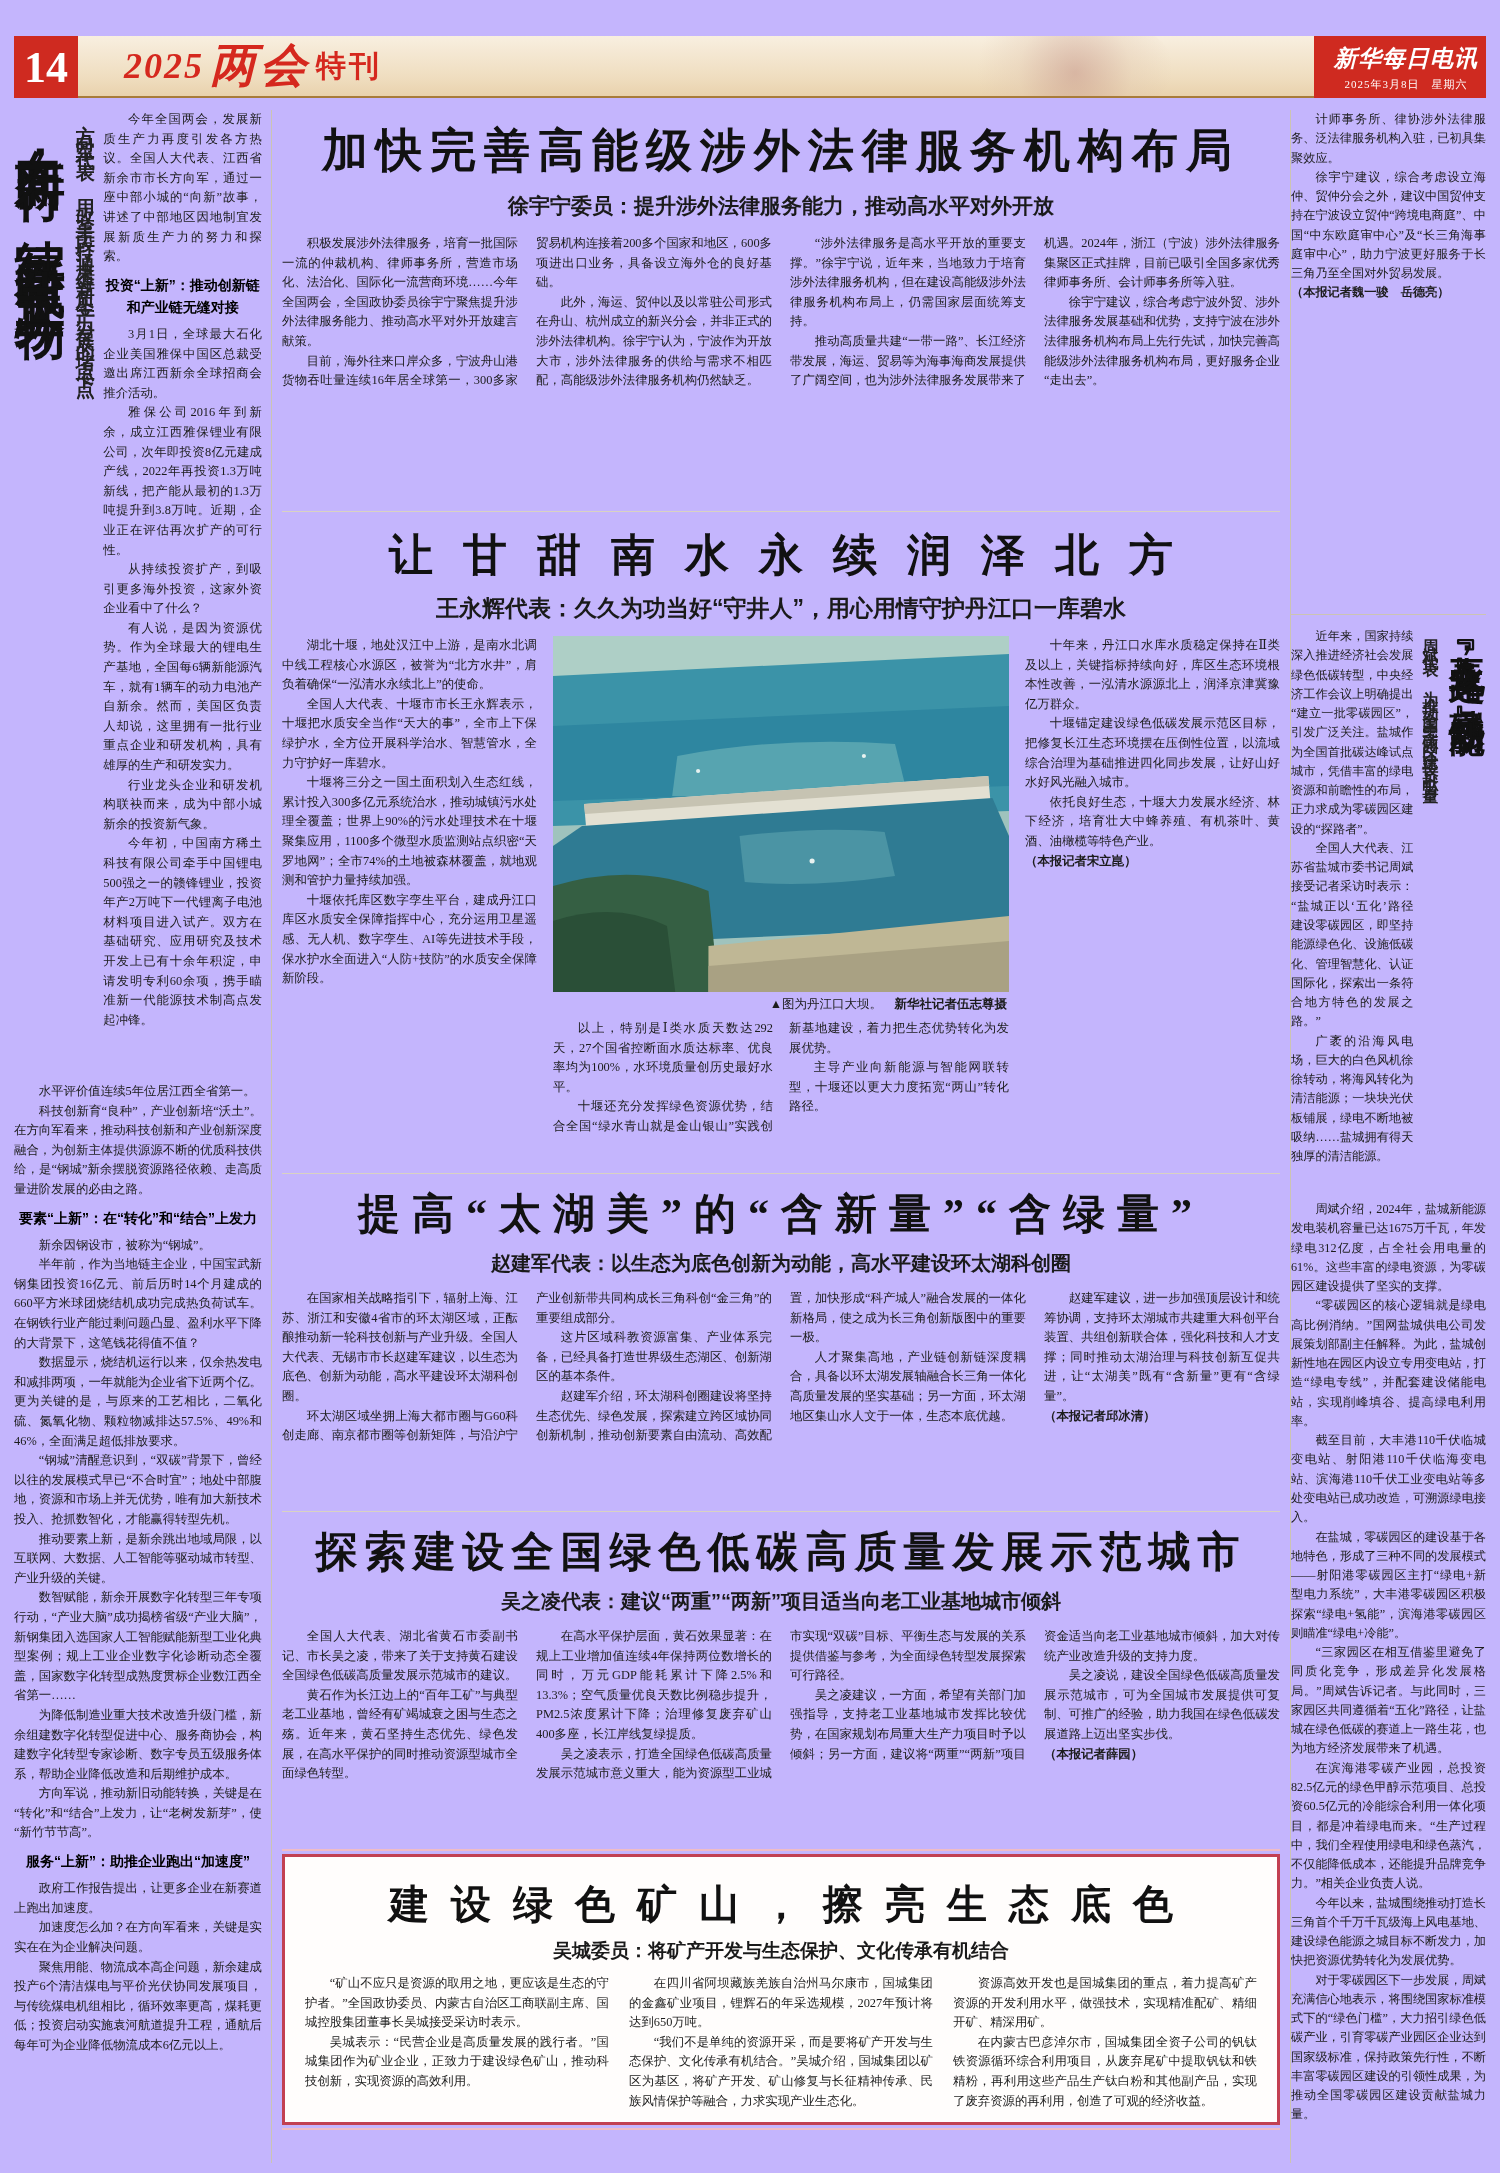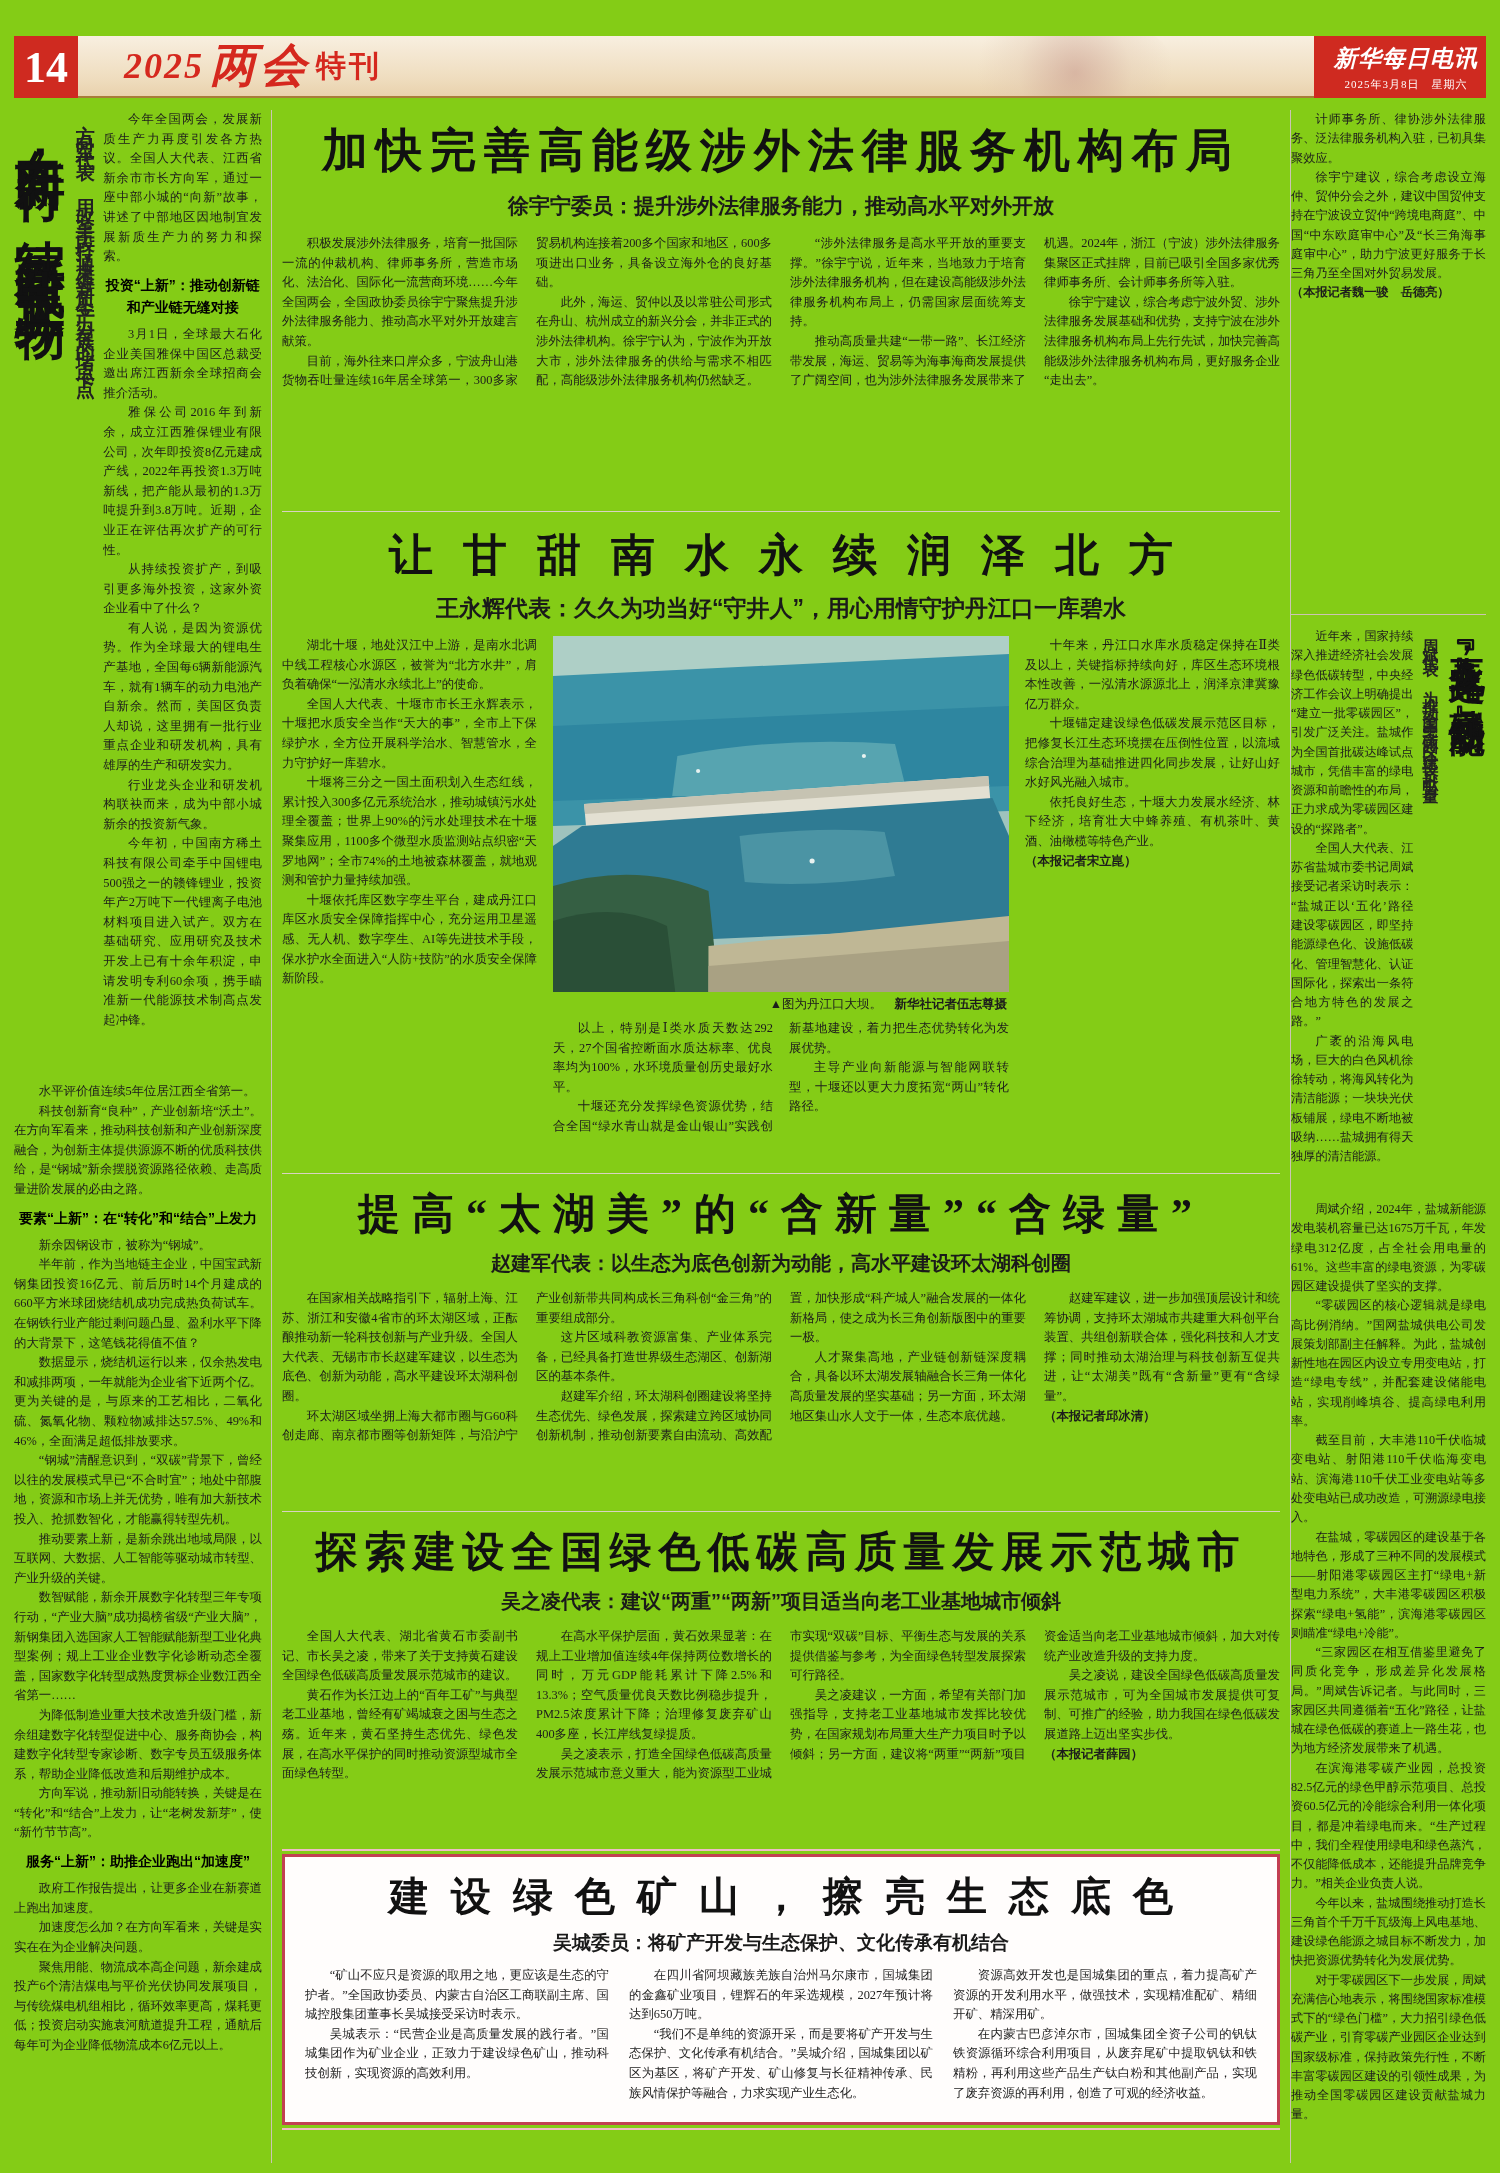--- a/index.html
+++ b/index.html
@@ -1,18 +1,18 @@
 <!DOCTYPE html>
 <html lang="zh"><head>
 <meta charset="utf-8">
 <style>
   * { box-sizing: border-box; margin: 0; padding: 0; }
   body { background:#e8e6e0; font-family:"Liberation Serif","DejaVu Serif",serif; }
   .page { position:relative; width:1500px; height:2173px; margin:0 auto;
-          background:#84cc16; color:#1c1c1c; overflow:hidden; }
+          background:#c4b5fd; color:#1c1c1c; overflow:hidden; }
 
   
   .masthead { position:absolute; top:36px; left:14px; right:14px; height:62px; display:flex; }
   .page-num { width:64px; background:#cf2a20; color:#fff; display:flex; align-items:center;
               justify-content:center; font-size:44px; font-weight:900; }
   .banner { position:relative; flex:1; background:linear-gradient(180deg,#f8efe0 0%,#efddbf 70%,#e9d2ad 100%);
             border-bottom:2px solid #a87c3a; display:flex; align-items:center; padding-left:46px; overflow:hidden; }
   .banner .yr { color:#d5281e; font-size:36px; font-weight:900; font-style:italic; letter-spacing:2px; }
   .banner .big { color:#d5281e; font-size:46px; font-weight:900; font-style:italic; margin:0 6px; letter-spacing:4px; }
   .banner .suffix { color:#d5281e; font-size:30px; font-weight:900; letter-spacing:3px; }
@@ -72,21 +72,21 @@
   .art-taihu .a-head { font-size:42px; letter-spacing:12px; margin:8px 0 8px; }
   .art-taihu .a-sub  { font-size:20px; margin-bottom:12px; }
   .art-taihu .colsN { column-count:4; column-gap:18px; height:222px; overflow:hidden; }
 
   .art-low { height:332px; border-bottom:none; }
   .art-low .a-head { font-size:42px; letter-spacing:7px; margin:8px 0 8px; }
   .art-low .a-sub  { font-size:20px; margin-bottom:12px; }
   .art-low .colsN { column-count:4; column-gap:18px; height:218px; overflow:hidden; }
 
   .art-mine { height:271px; margin-top:10px; border:3px solid #c24052; outline:2px solid #f0bcc6;
-              outline-offset:3px; background:#fffdfc; padding:8px 20px; border-bottom:3px solid #c24052; }
+              outline-offset:3px; background:#fffdfc; padding:16px 20px; border-bottom:3px solid #c24052; }
   .art-mine .a-head { font-size:40px; letter-spacing:22px; text-indent:22px; margin:4px 0 6px; }
   .art-mine .a-sub  { font-size:19px; margin-bottom:10px; }
   .cols3 { column-count:3; column-gap:20px; height:148px; overflow:hidden; }
 
   
   .rr-top { height:505px; border-bottom:1px solid #ccc4b2; margin-bottom:12px; font-size:12.2px; }
   .wuhua-top { display:flex; gap:6px; height:565px; overflow:hidden; }
   .w-copy { flex:1; font-size:12.2px; }
   .w-sub  { writing-mode:vertical-rl; font-size:16px; font-weight:600; letter-spacing:7px;
             font-family:"Liberation Sans","DejaVu Sans",sans-serif; color:#222; }

